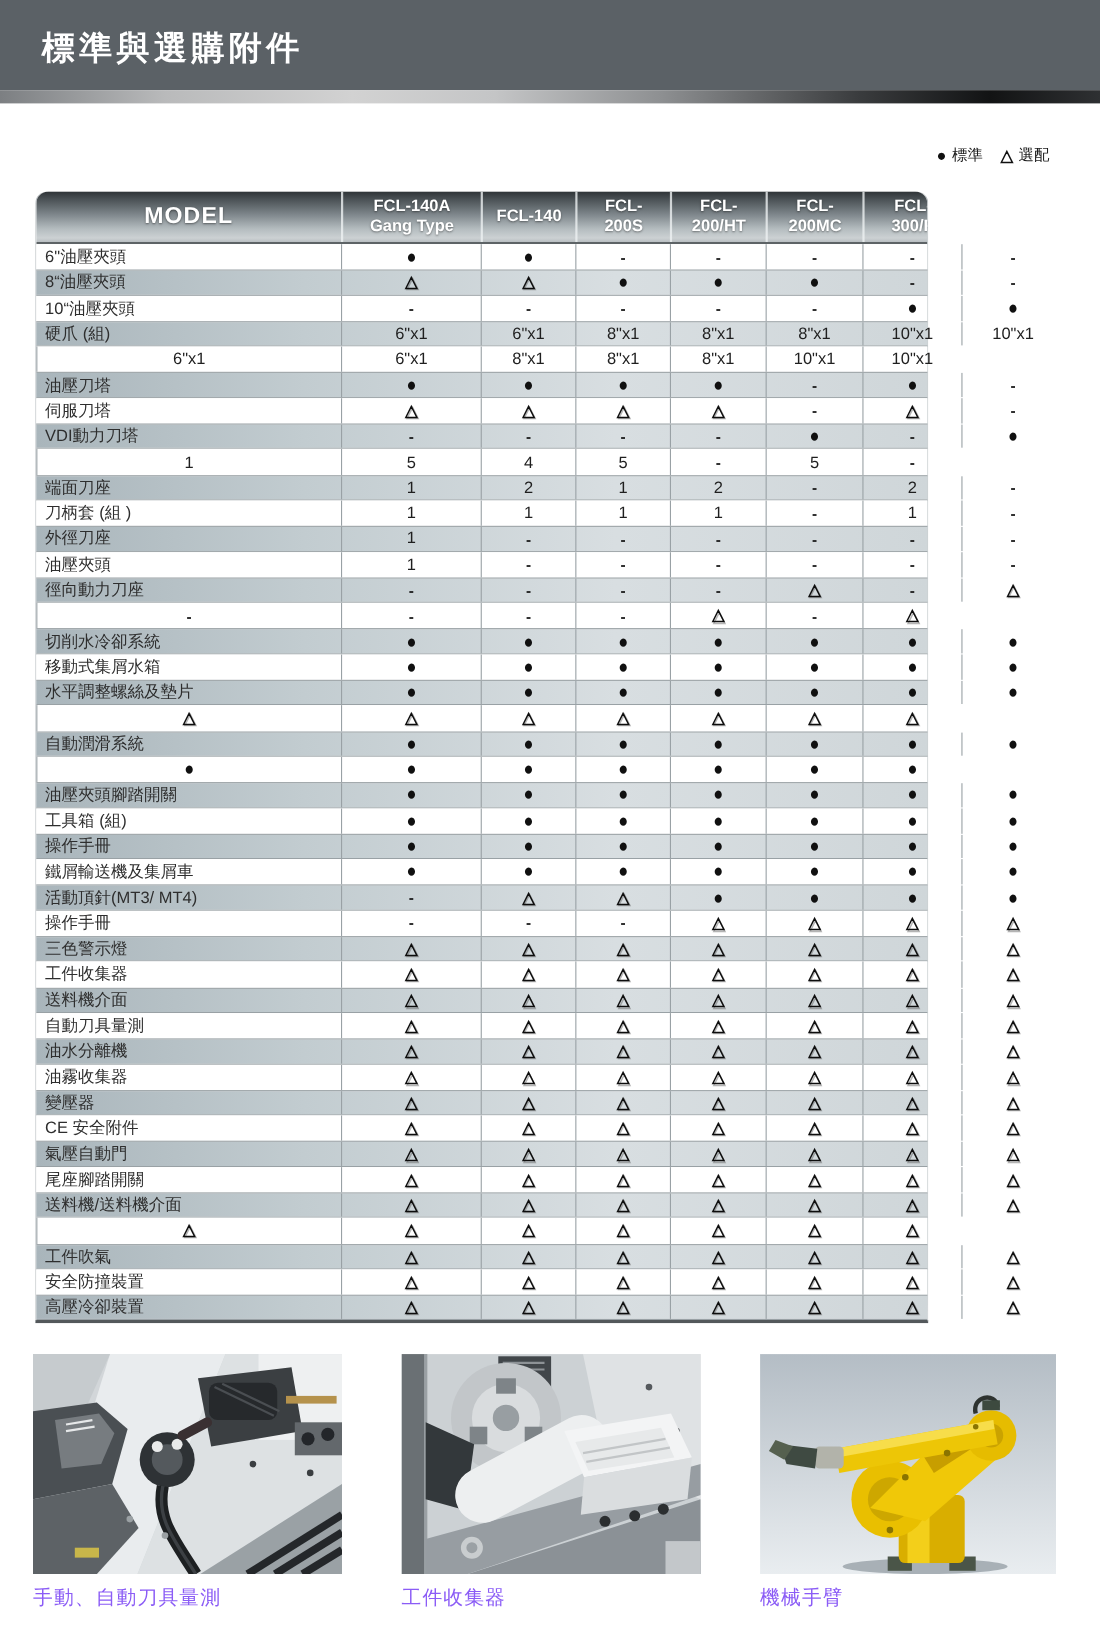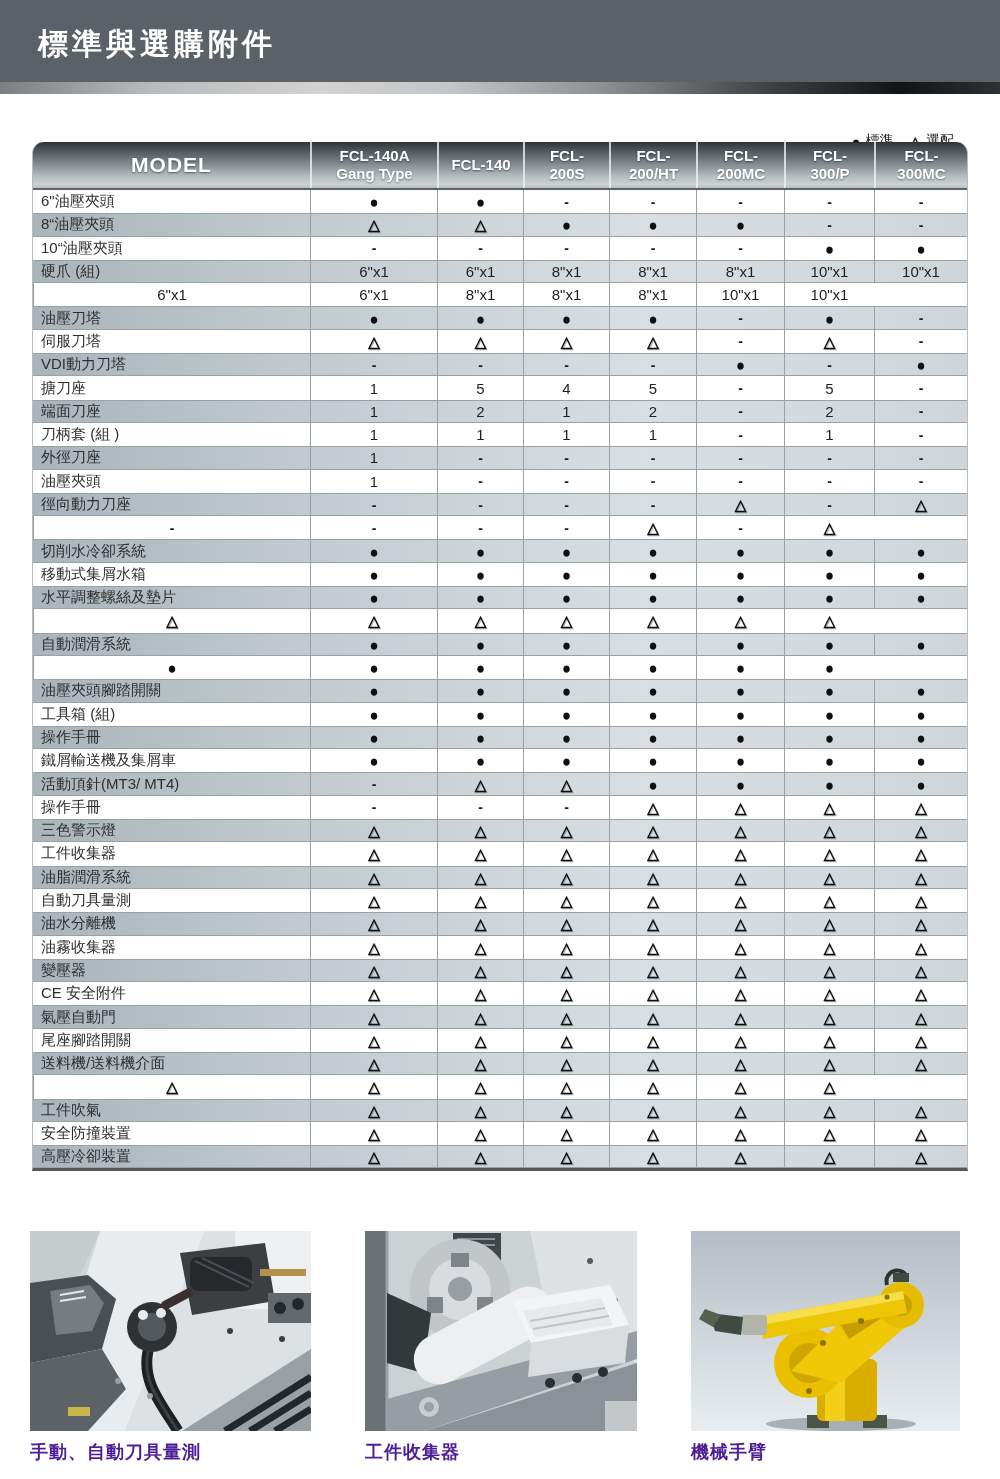--- a/index.html
+++ b/index.html
@@ -16,21 +16,21 @@
                #8e9092 60%,#3a3c3e 78%,#121314 90%,#2e3032 100%); }
 
   
   .legend { position:absolute; top:132px; right:46px; display:flex; gap:16px; align-items:center;
             font-size:14px; color:#1c1c1c; }
   .legend .item { display:flex; gap:5px; align-items:center; }
   .legend .dot { font-size:15px; line-height:1; color:#111; }
   .legend .tri { font-size:15px; font-weight:bold; line-height:1; color:#111; }
 
   
-  .spec-table { position:absolute; left:32px; top:142px; width:936px;
+  .spec-table { position:absolute; left:32px; top:174px; width:812px;
                 border-bottom:3px solid #53585b; border-left:1px solid #b6bcbf; border-right:1px solid #b6bcbf;
                 border-radius:11px 11px 0 0; }
   .thead { display:grid; grid-template-columns:277px 127px 86px 86px 87px 88px 90px 93px;
            height:48px; border-radius:11px 11px 0 0; overflow:hidden;
            background:linear-gradient(180deg,#2e3336 0%,#4b5256 16%,#7d858a 45%,#b4bcbf 74%,#ccd1d3 92%,#b9bfc2 100%);
            border-bottom:2px solid #5d6366; }
   .hcell { display:flex; align-items:center; justify-content:center; text-align:center;
            color:#ffffff; font-weight:bold; font-size:15px; line-height:1.2; white-space:pre-line;
            text-shadow:0 1px 2px rgba(0,0,0,.45); border-left:2px solid rgba(238,241,242,.8); }
   .hcell.model { font-size:21px; letter-spacing:1px; border-left:none; }
@@ -44,21 +44,21 @@
   .vcell { display:flex; align-items:center; justify-content:center; border-left:1px solid #99a1a5; }
   .vcell .dot  { font-size:15px; line-height:1; color:#101010; display:inline-block; transform:scaleY(1.15); }
   .vcell .tri  { font-size:15px; font-weight:bold; line-height:1; color:#0d0d0d; text-shadow:1px 1px 0 rgba(90,90,90,.45); }
   .vcell .dash { font-size:14px; font-weight:bold; color:#1a1a1a; line-height:1; }
   .vcell .txt  { font-size:15px; color:#1f1f1f; line-height:1; }
 
   
   .photos { position:absolute; left:0; top:1231px; width:1000px; height:248px; }
   .photo { position:absolute; top:0; }
   .photo svg { display:block; }
-  .photo .cap { margin-top:9px; font-size:18px; color:#4c1d95; letter-spacing:1px;font-weight:bold; }
+  .photo .cap { margin-top:9px; font-size:18px; color:#8b5cf6; letter-spacing:1px; }
   .ph1 { left:30px; }
   .ph2 { left:365px; }
   .ph3 { left:691px; }
 </style>
 </head>
 <body>
 
 <div class="page">
 
   <div class="banner">
@@ -280,21 +280,20 @@
             <span class="dot">●</span>
           </div>
           <div class="vcell">
             <span class="dash">-</span>
           </div>
           <div class="vcell">
             <span class="dot">●</span>
           </div>
         </div>
         <div class="trow">
-          <div class="lcell">搪刀座</div>
           <div class="vcell">
             <span class="txt">1</span>
           </div>
           <div class="vcell">
             <span class="txt">5</span>
           </div>
           <div class="vcell">
             <span class="txt">4</span>
           </div>
           <div class="vcell">
@@ -781,21 +780,21 @@
             <span class="tri">△</span>
           </div>
           <div class="vcell">
             <span class="tri">△</span>
           </div>
           <div class="vcell">
             <span class="tri">△</span>
           </div>
         </div>
         <div class="trow alt">
-          <div class="lcell">油脂潤滑系統</div>
+          <div class="lcell">送料機介面</div>
           <div class="vcell">
             <span class="tri">△</span>
           </div>
           <div class="vcell">
             <span class="tri">△</span>
           </div>
           <div class="vcell">
             <span class="tri">△</span>
           </div>
           <div class="vcell">

